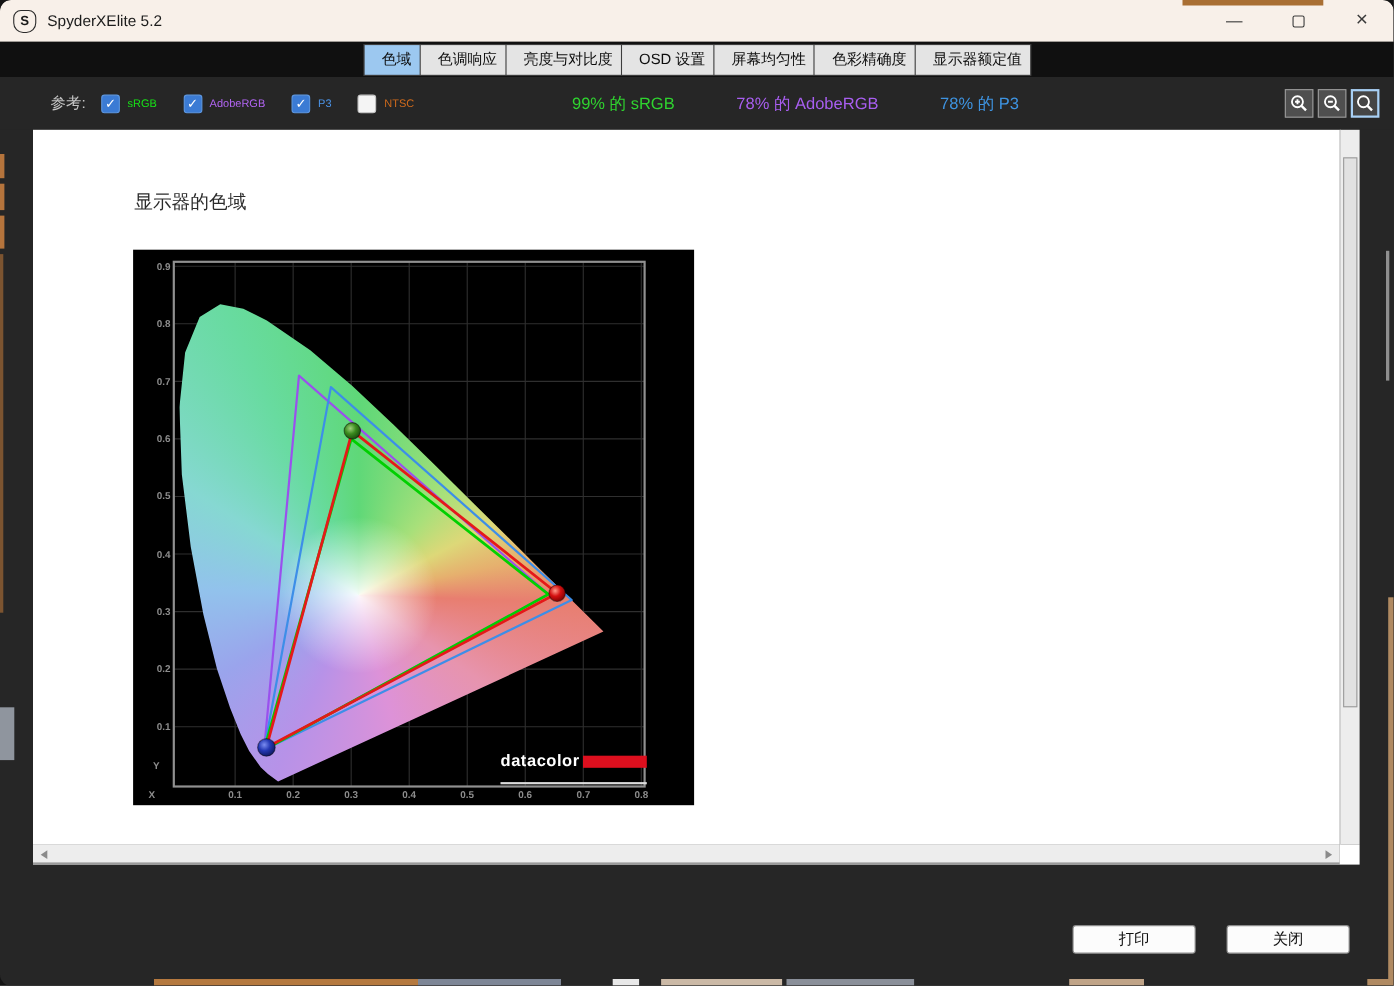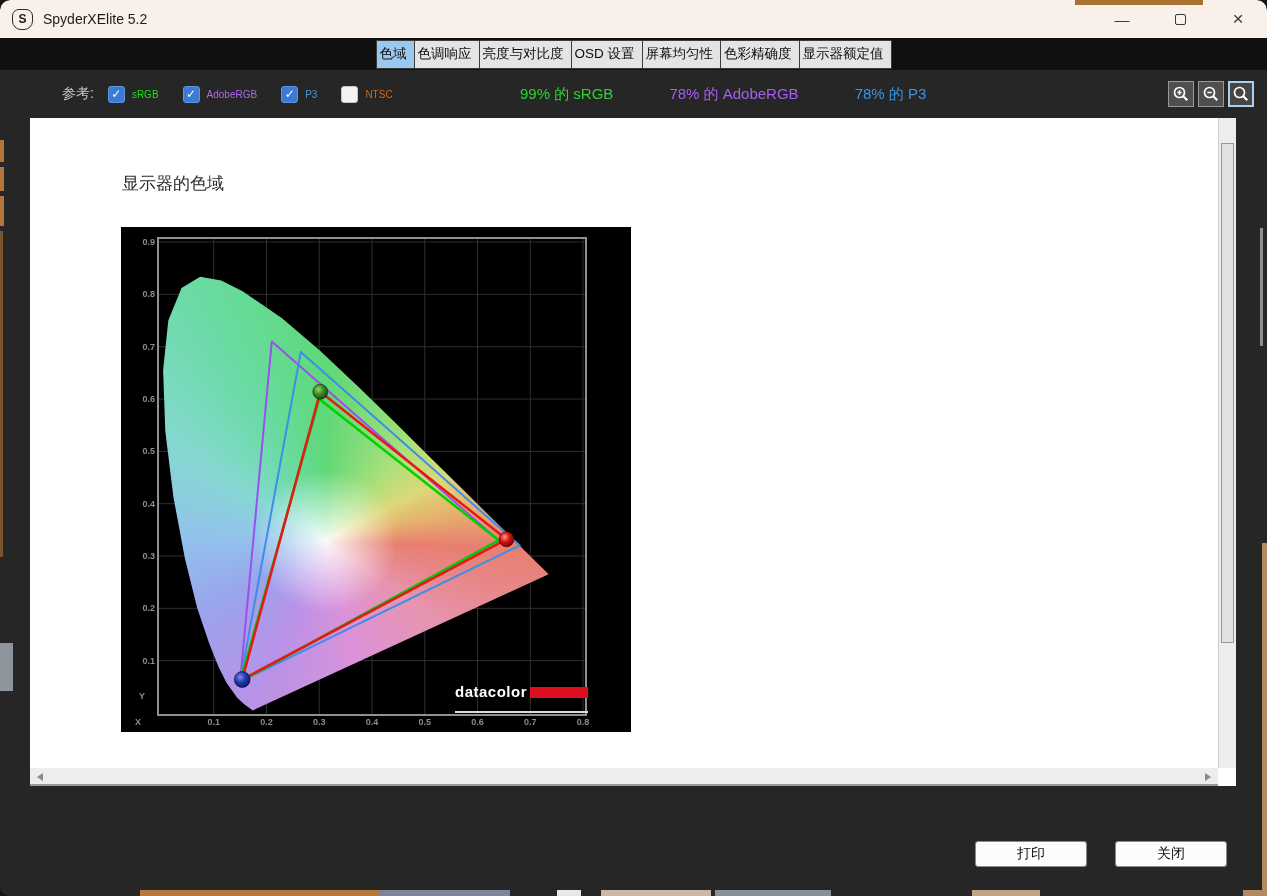--- a/index.html
+++ b/index.html
@@ -18,27 +18,27 @@
   .win-title { margin-left:10px; font-size:14px; color:#1c1c1c; }
   .win-controls { margin-left:auto; display:flex; height:100%; }
   .win-btn { width:58px; height:100%; display:flex; align-items:center; justify-content:center;
              font-size:15px; color:#3a3a3a; background:transparent; border:none; cursor:default; }
   .max-box { width:11px; height:11px; border:1.4px solid #3a3a3a; border-radius:2px; display:inline-block; }
 
   
   .tabband { position:absolute; left:0; top:38px; width:100%; height:32px; background:#101010; }
   .tabs { position:absolute; left:50%; top:2px; transform:translateX(-50%); display:flex; background:#3c3c3c; gap:1px;
           border:1px solid #3c3c3c; }
-  .tab { background:#e4e4e4; color:#0d0d0d; font-size:13.5px; padding:4px 7px 5px 3px; white-space:nowrap; cursor:default; }
+  .tab { background:#e4e4e4; color:#0d0d0d; font-size:13.5px; padding:4px 7px 5px 16px; white-space:nowrap; cursor:default; }
   .tab.selected { background:#9cc8f0; }
 
   
   .toolbar { position:absolute; left:0; top:70px; width:100%; height:48px; background:#262626;
              display:flex; align-items:center; }
-  .ref-label { margin-left:62px; font-size:14px; color:#c4c4c4; }
+  .ref-label { margin-left:46px; font-size:14px; color:#c4c4c4; }
   .refs { display:flex; align-items:center; margin-left:14px; gap:24px; }
   .ref { display:flex; align-items:center; gap:7px; }
   .cb { width:17px; height:17px; border-radius:3px; display:flex; align-items:center; justify-content:center;
         font-size:12px; color:#fff; }
   .cb.checked { background:#3b7bd4; border:1px solid #5d97e0; }
   .cb.unchecked { background:#f4f4f4; border:1px solid #c6c6c6; }
   .ref-name { font-size:10px; }
   .results { position:absolute; left:520px; top:0; height:100%; display:flex; align-items:center; gap:56px;text-align:center; }
   .result { font-size:15px; white-space:nowrap; }
   .zoombtns { position:absolute; right:13px; top:50%; transform:translateY(-50%); display:flex; gap:4px; }

